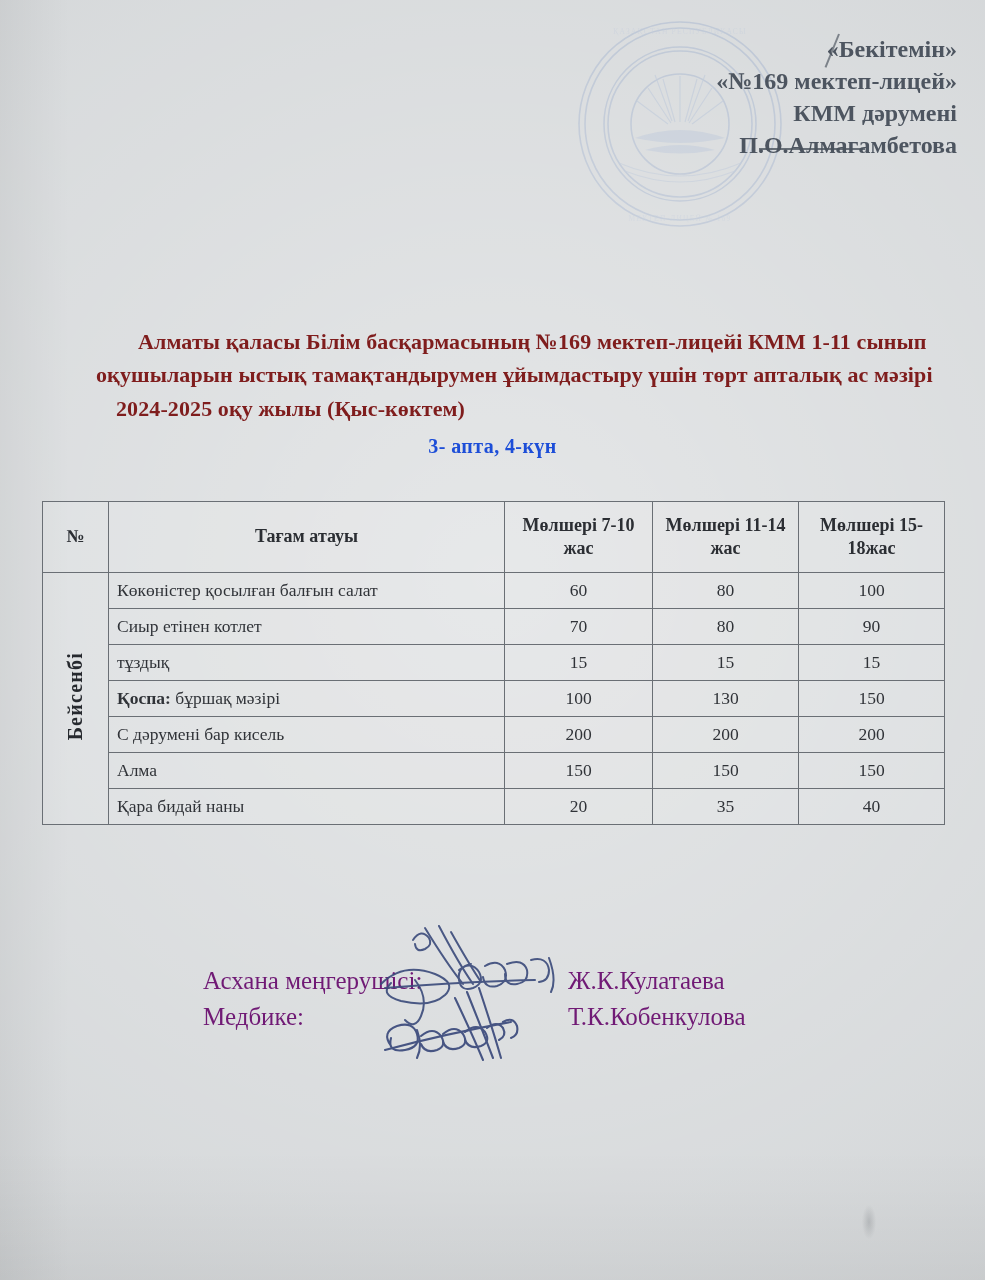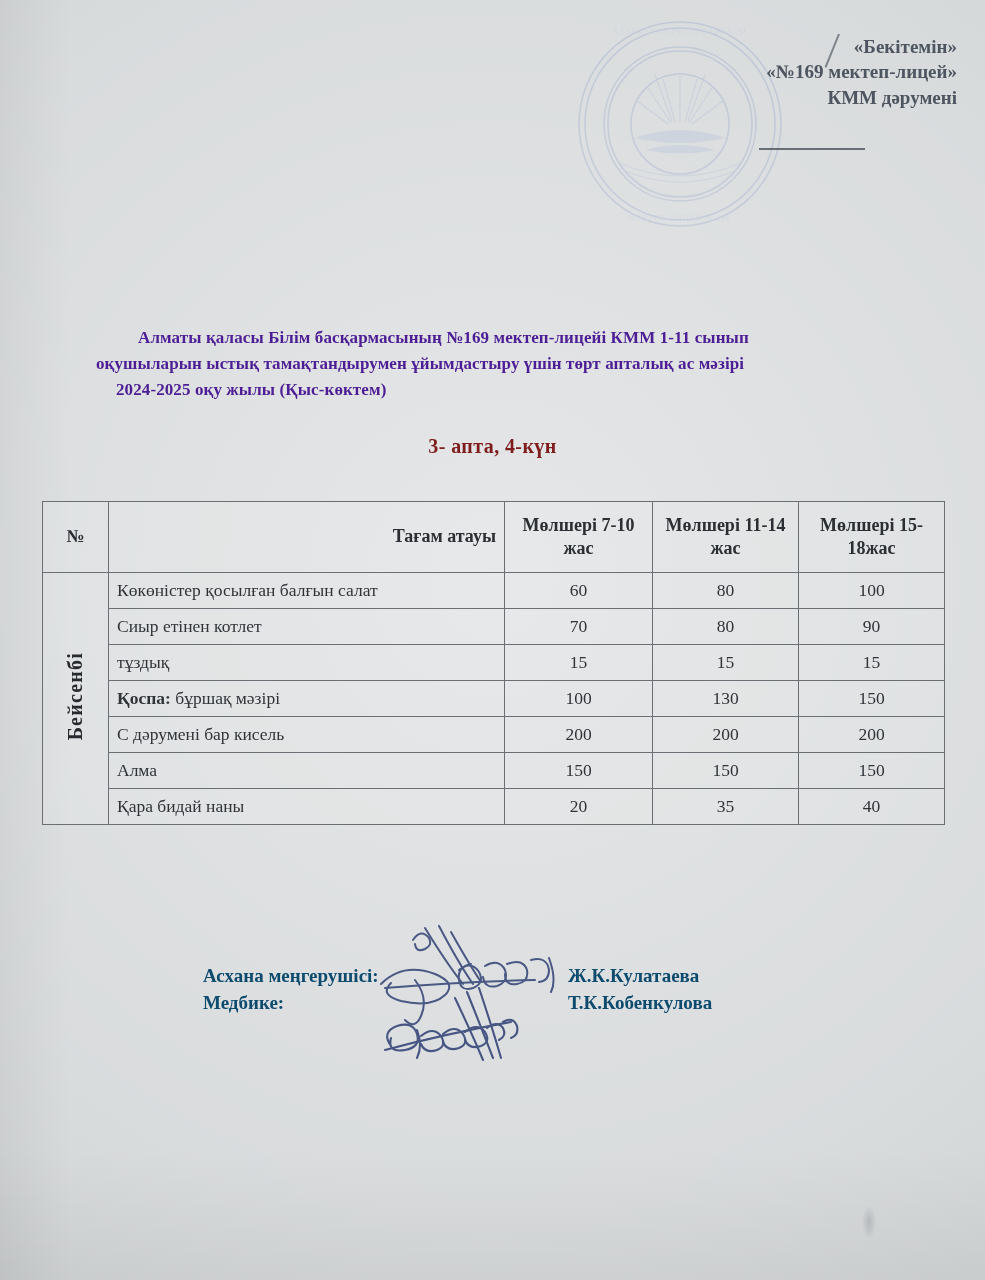--- a/index.html
+++ b/index.html
@@ -62,21 +62,21 @@
 
   
   .approval {
     position: absolute;
     right: 28px;
     top: 34px;
     width: 330px;
     text-align: right;
     z-index: 6;
     font-weight: 700;
-    font-size: 19px;
+    font-size: 24px;
     line-height: 1.33;
     color: #4d5560;
   }
   .approval-line { white-space: nowrap; }
   .approval-slash {
     position: absolute;
     left: 838px;
     top: 34px;
     width: 2px;
     height: 36px;
@@ -98,39 +98,39 @@
   }
 
   
   .doc-title {
     position: absolute;
     left: 96px;
     top: 325px;
     width: 850px;
     z-index: 6;
     font-weight: 700;
-    font-size: 17px;
+    font-size: 22px;
     line-height: 1.52;
-    color: #4c1d95;
+    color: #7f1d1d;
     letter-spacing: 0.1px;
   }
   .doc-title .t-line1 { display: block; text-indent: 42px; }
   .doc-title .t-line2 { display: block; }
   .doc-title .t-line3 { display: block; margin-left: 20px; }
 
   .doc-subtitle {
     position: absolute;
     left: 0;
     top: 435px;
     width: 985px;
     text-align: center;
     z-index: 6;
     font-weight: 700;
     font-size: 20px;
-    color: #7f1d1d;
+    color: #1d4ed8;
     letter-spacing: 0.4px;
   }
 
   
   .menu-table-wrap {
     position: absolute;
     left: 42px;
     top: 501px;
     width: 902px;
     z-index: 6;
@@ -157,21 +157,21 @@
     height: 64px;
     color: #2b2e33;
   }
   .col-num    { width: 66px; }
   .col-dish   { width: 396px; }
   .col-age1   { width: 148px; }
   .col-age2   { width: 146px; }
   .col-age3   { width: 146px; }
 
   th.th-num { text-align: center; }
-  th.th-dish { text-align: right; padding-left: 12px; }
+  th.th-dish { text-align: center; padding-left: 12px; }
   th.th-age { text-align: center; padding-left: 12px; }
 
   td.cell-dish {
     text-align: left;
     padding-left: 12px;
     height: 29px;
     font-size: 18px;
   }
   td.cell-qty {
     text-align: center;
@@ -194,24 +194,24 @@
     display: inline-block;
   }
   .dish-prefix { font-weight: 700; text-align: center; }
 
   
   .sign-block {
     position: absolute;
     left: 203px;
     top: 963px;
     z-index: 6;
-    font-weight: 700;
-    font-size: 19px;
+    font-weight: 400;
+    font-size: 25px;
     line-height: 1.42;
-    color: #0c4a6e;
+    color: #701a75;
   }
   .sign-row {
     display: flex;
     align-items: baseline;
     white-space: nowrap;
   }
   .sign-label { display: inline-block; width: 365px; }
   .sign-name  { display: inline-block; }
 
   .signature-ink {
@@ -260,20 +260,21 @@
       <text x="105" y="203" text-anchor="middle">МЕКТЕП-ЛИЦЕЙ № 169</text>
     </g>
   </svg>
 </div>
 
 <div class="approval-slash"></div>
 <div class="approval">
   <div class="approval-line">«Бекітемін»</div>
   <div class="approval-line">«№169 мектеп-лицей»</div>
   <div class="approval-line">КММ дәрумені</div>
+  <div class="approval-line">П.О.Алмагамбетова</div>
 </div>
 <div class="approval-underline"></div>
 
 <div class="doc-title">
   <span class="t-line1">Алматы қаласы  Білім басқармасының №169 мектеп-лицейі КММ 1-11 сынып</span>
   <span class="t-line2">оқушыларын  ыстық тамақтандырумен ұйымдастыру үшін  төрт апталық ас мәзірі</span>
   <span class="t-line3">2024-2025  оқу жылы  (Қыс-көктем)</span>
 </div>
 <div class="doc-subtitle">3- апта, 4-күн</div>
 

